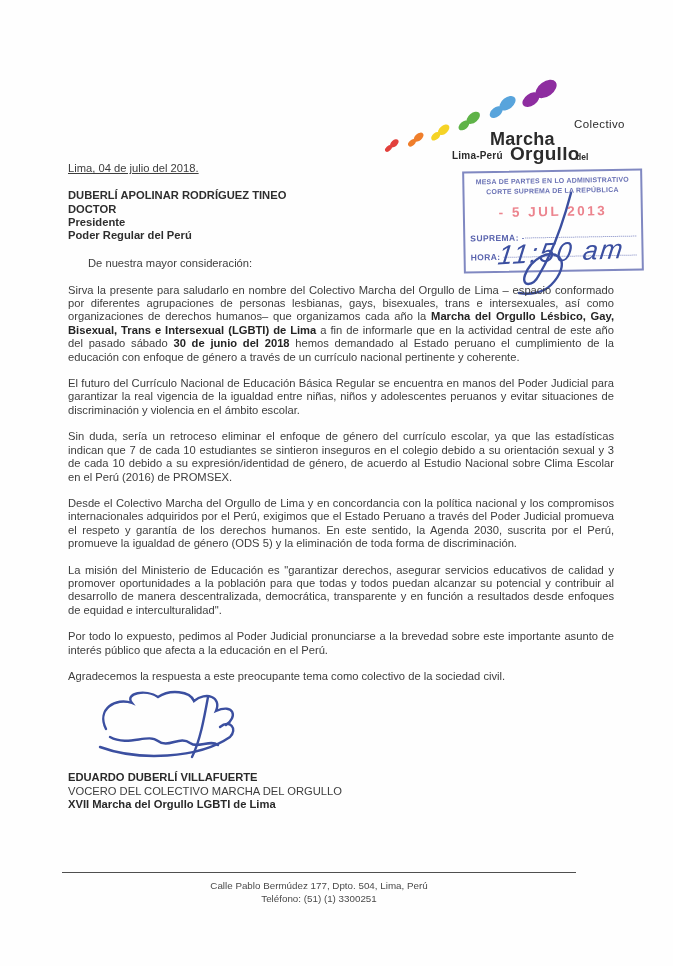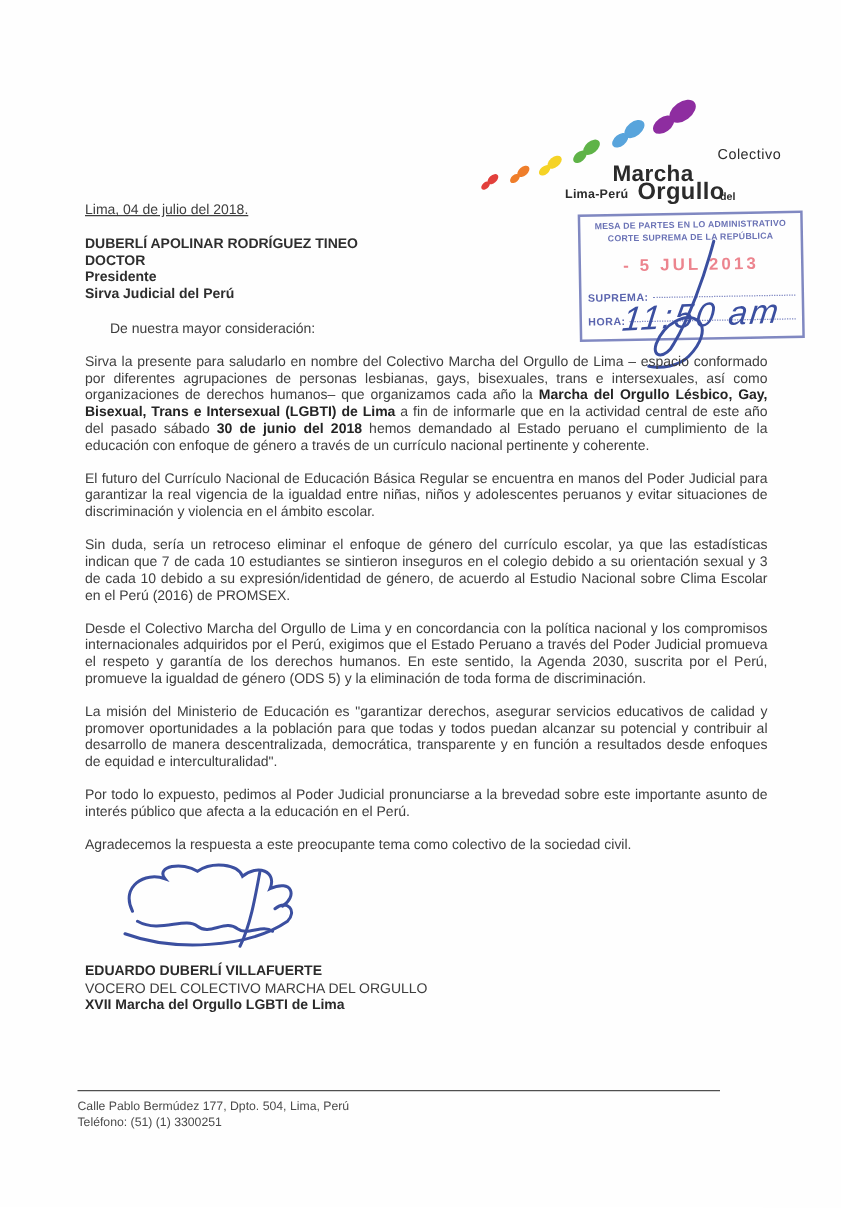--- a/index.html
+++ b/index.html
@@ -50,21 +50,21 @@
   .body-text b{color:#242424;}
 
   
   .sig-wrap{position:relative;height:80px;margin-top:6px;}
   .sig-svg{position:absolute;left:20px;top:0;}
   .sig-name{font-weight:bold;color:#2a2a2a;margin-top:2px;line-height:13.2px;}
   .sig-role{line-height:13.2px;}
   .sig-event{font-weight:bold;color:#2a2a2a;line-height:13.2px;}
 
   
-  .footer{position:absolute;left:62px;top:872px;width:514px;text-align:left;}
+  .footer{position:absolute;left:62px;top:872px;width:514px;text-align:center;}
   .footer-line{border-top:1.6px solid #4f4f4f;margin-bottom:6px;}
   .footer div{font-size:9.8px;color:#4a4a4a;line-height:13px;}
 </style>
 </head>
 <body>
 
 <div class="page">
 
   <svg width="0" height="0" style="position:absolute">
     <symbol id="bfly" viewBox="0 0 32 26">
@@ -119,21 +119,21 @@
     <path d="M116,18 C108,48 96,80 84,100 C78,112 66,112 70,100 C76,84 94,74 104,82 C110,88 106,100 96,110 C88,118 74,120 64,118" fill="none" stroke="#3b4fa0" stroke-width="2.4" stroke-linecap="round"></path>
   </svg>
 
   <div class="body-text">
     <p class="dateline">Lima, 04 de julio del 2018.</p>
 
     <div class="recipient">
       <div>DUBERLÍ APOLINAR RODRÍGUEZ TINEO</div>
       <div>DOCTOR</div>
       <div>Presidente</div>
-      <div>Sirva Judicial del Perú</div>
+      <div>Poder Regular del Perú</div>
     </div>
 
     <p class="salutation">De nuestra mayor consideración:</p>
 
     <p class="para"><span>Sirva la presente para saludarlo en nombre del Colectivo Marcha del Orgullo de Lima – espacio conformado por diferentes agrupaciones de personas lesbianas, gays, bisexuales, trans e intersexuales, así como organizaciones de derechos humanos– que organizamos cada año la </span><b>Marcha del Orgullo Lésbico, Gay, Bisexual, Trans e Intersexual (LGBTI) de Lima</b><span> a fin de informarle que en la actividad central de este año del pasado sábado </span><b>30 de junio del 2018</b><span> hemos demandado al Estado peruano el cumplimiento de la educación con enfoque de género a través de un currículo nacional pertinente y coherente.</span></p>
 
     <p class="para">El futuro del Currículo Nacional de Educación Básica Regular se encuentra en manos del Poder Judicial para garantizar la real vigencia de la igualdad entre niñas, niños y adolescentes peruanos y evitar situaciones de discriminación y violencia en el ámbito escolar.</p>
     <p class="para">Sin duda, sería un retroceso eliminar el enfoque de género del currículo escolar, ya que las estadísticas indican que 7 de cada 10 estudiantes se sintieron inseguros en el colegio debido a su orientación sexual y 3 de cada 10 debido a su expresión/identidad de género, de acuerdo al Estudio Nacional sobre Clima Escolar en el Perú (2016) de PROMSEX.</p>
     <p class="para">Desde el Colectivo Marcha del Orgullo de Lima y en concordancia con la política nacional y los compromisos internacionales adquiridos por el Perú, exigimos que el Estado Peruano a través del Poder Judicial promueva el respeto y garantía de los derechos humanos. En este sentido, la Agenda 2030, suscrita por el Perú, promueve la igualdad de género (ODS 5) y la eliminación de toda forma de discriminación.</p>
     <p class="para">La misión del Ministerio de Educación es "garantizar derechos, asegurar servicios educativos de calidad y promover oportunidades a la población para que todas y todos puedan alcanzar su potencial y contribuir al desarrollo de manera descentralizada, democrática, transparente y en función a resultados desde enfoques de equidad e interculturalidad".</p>

